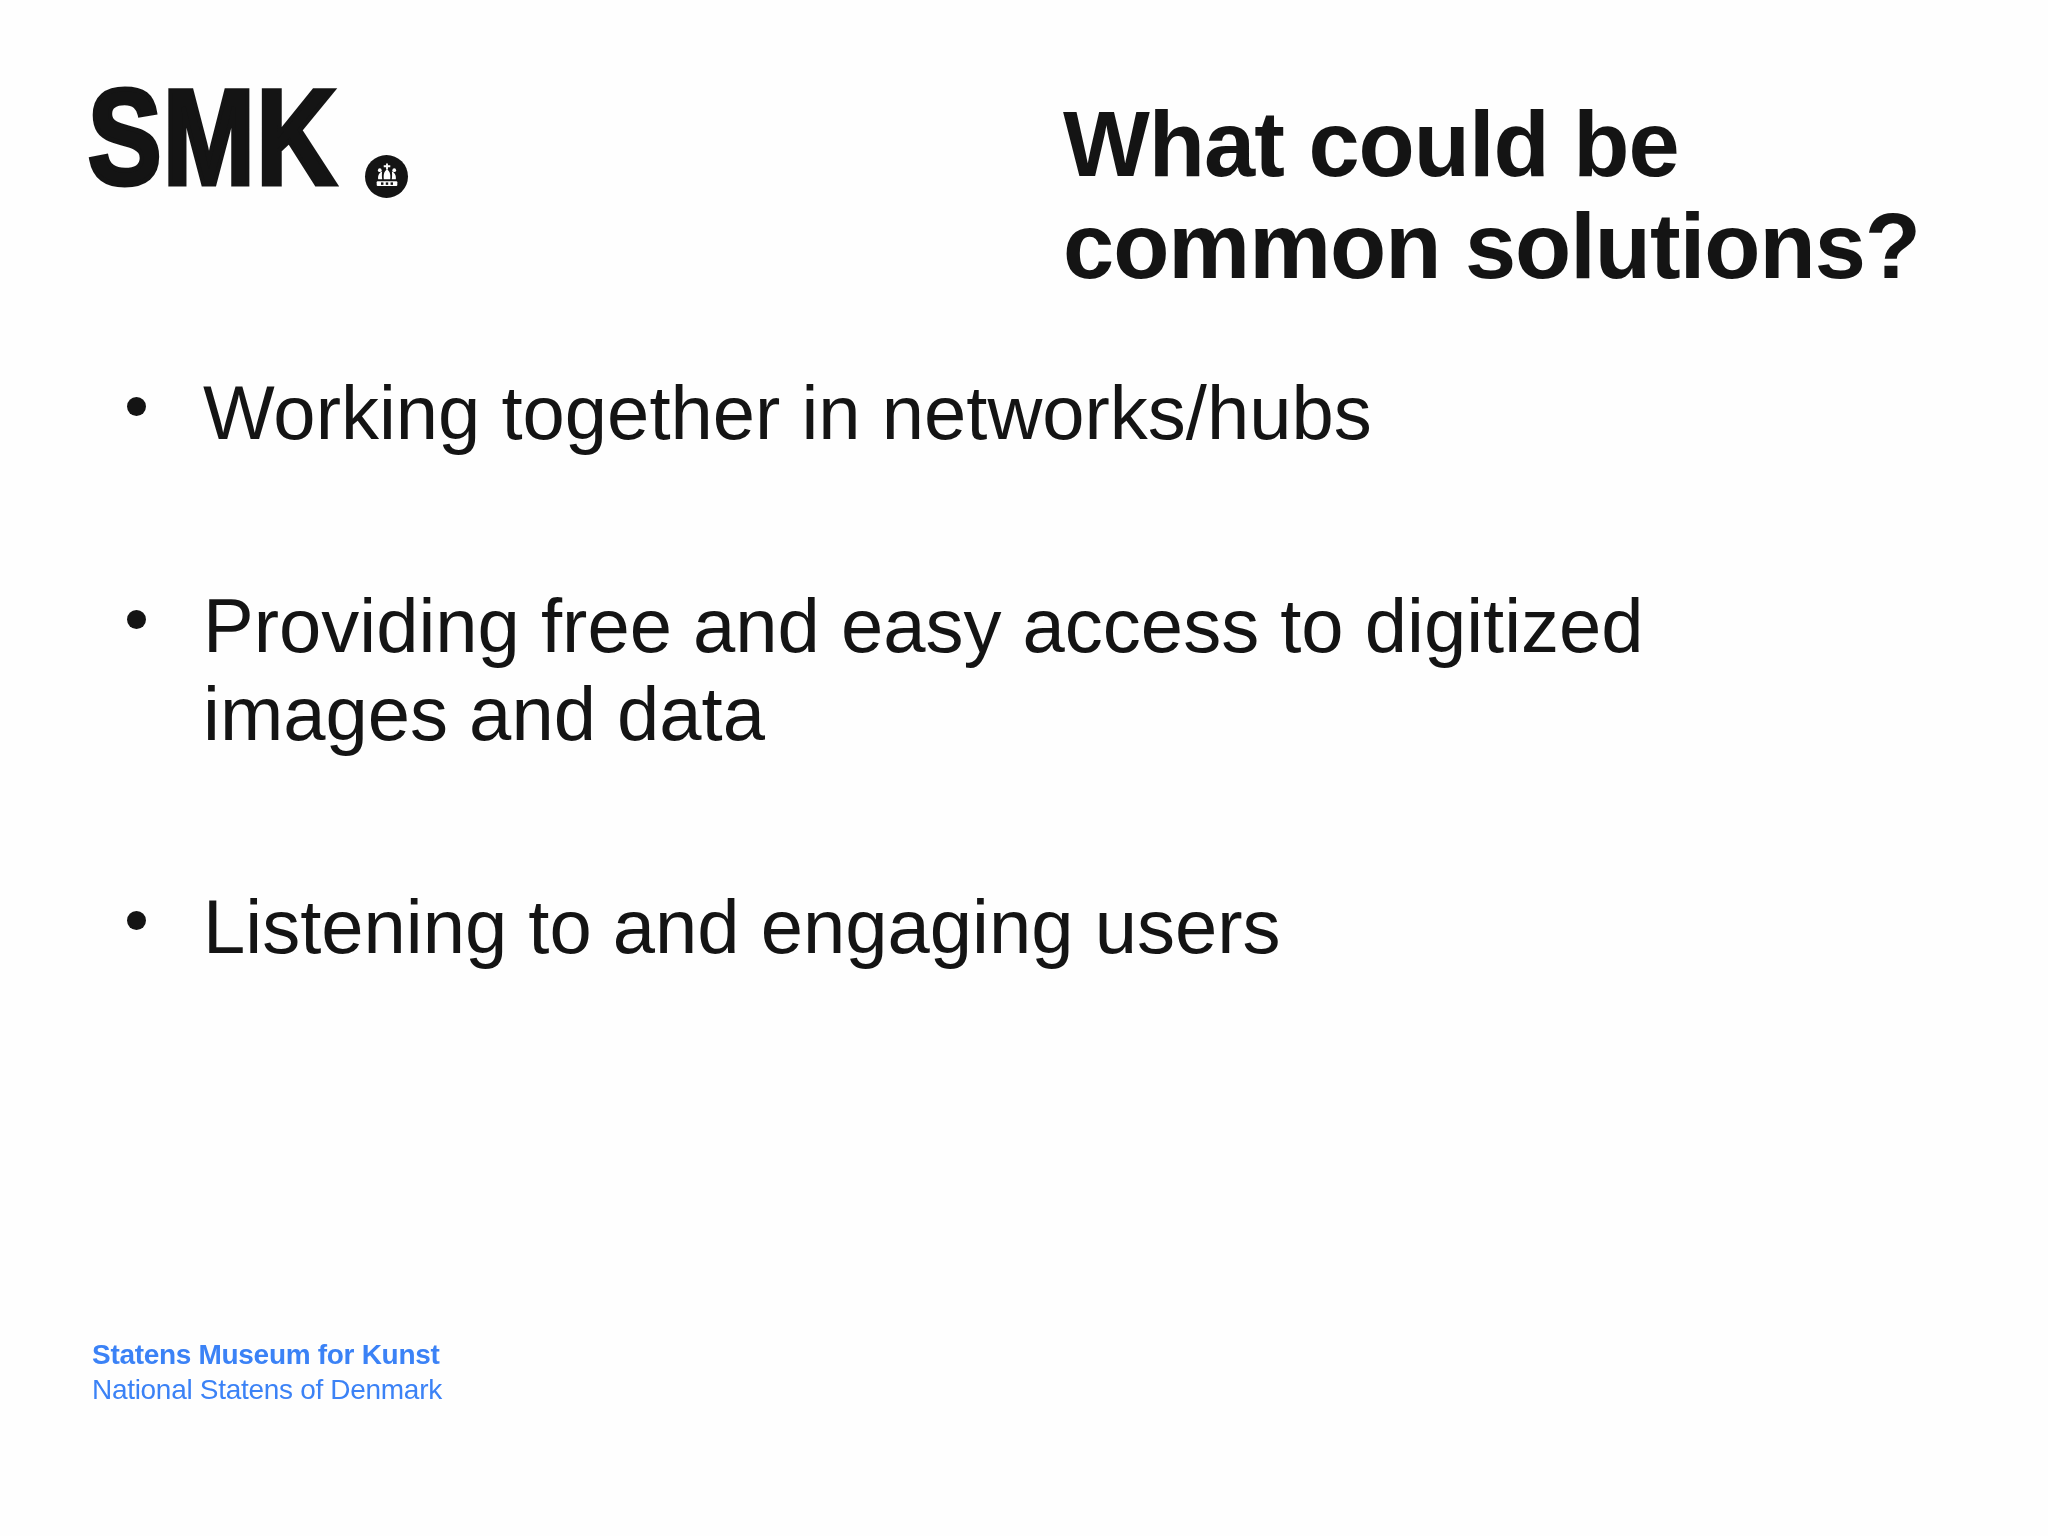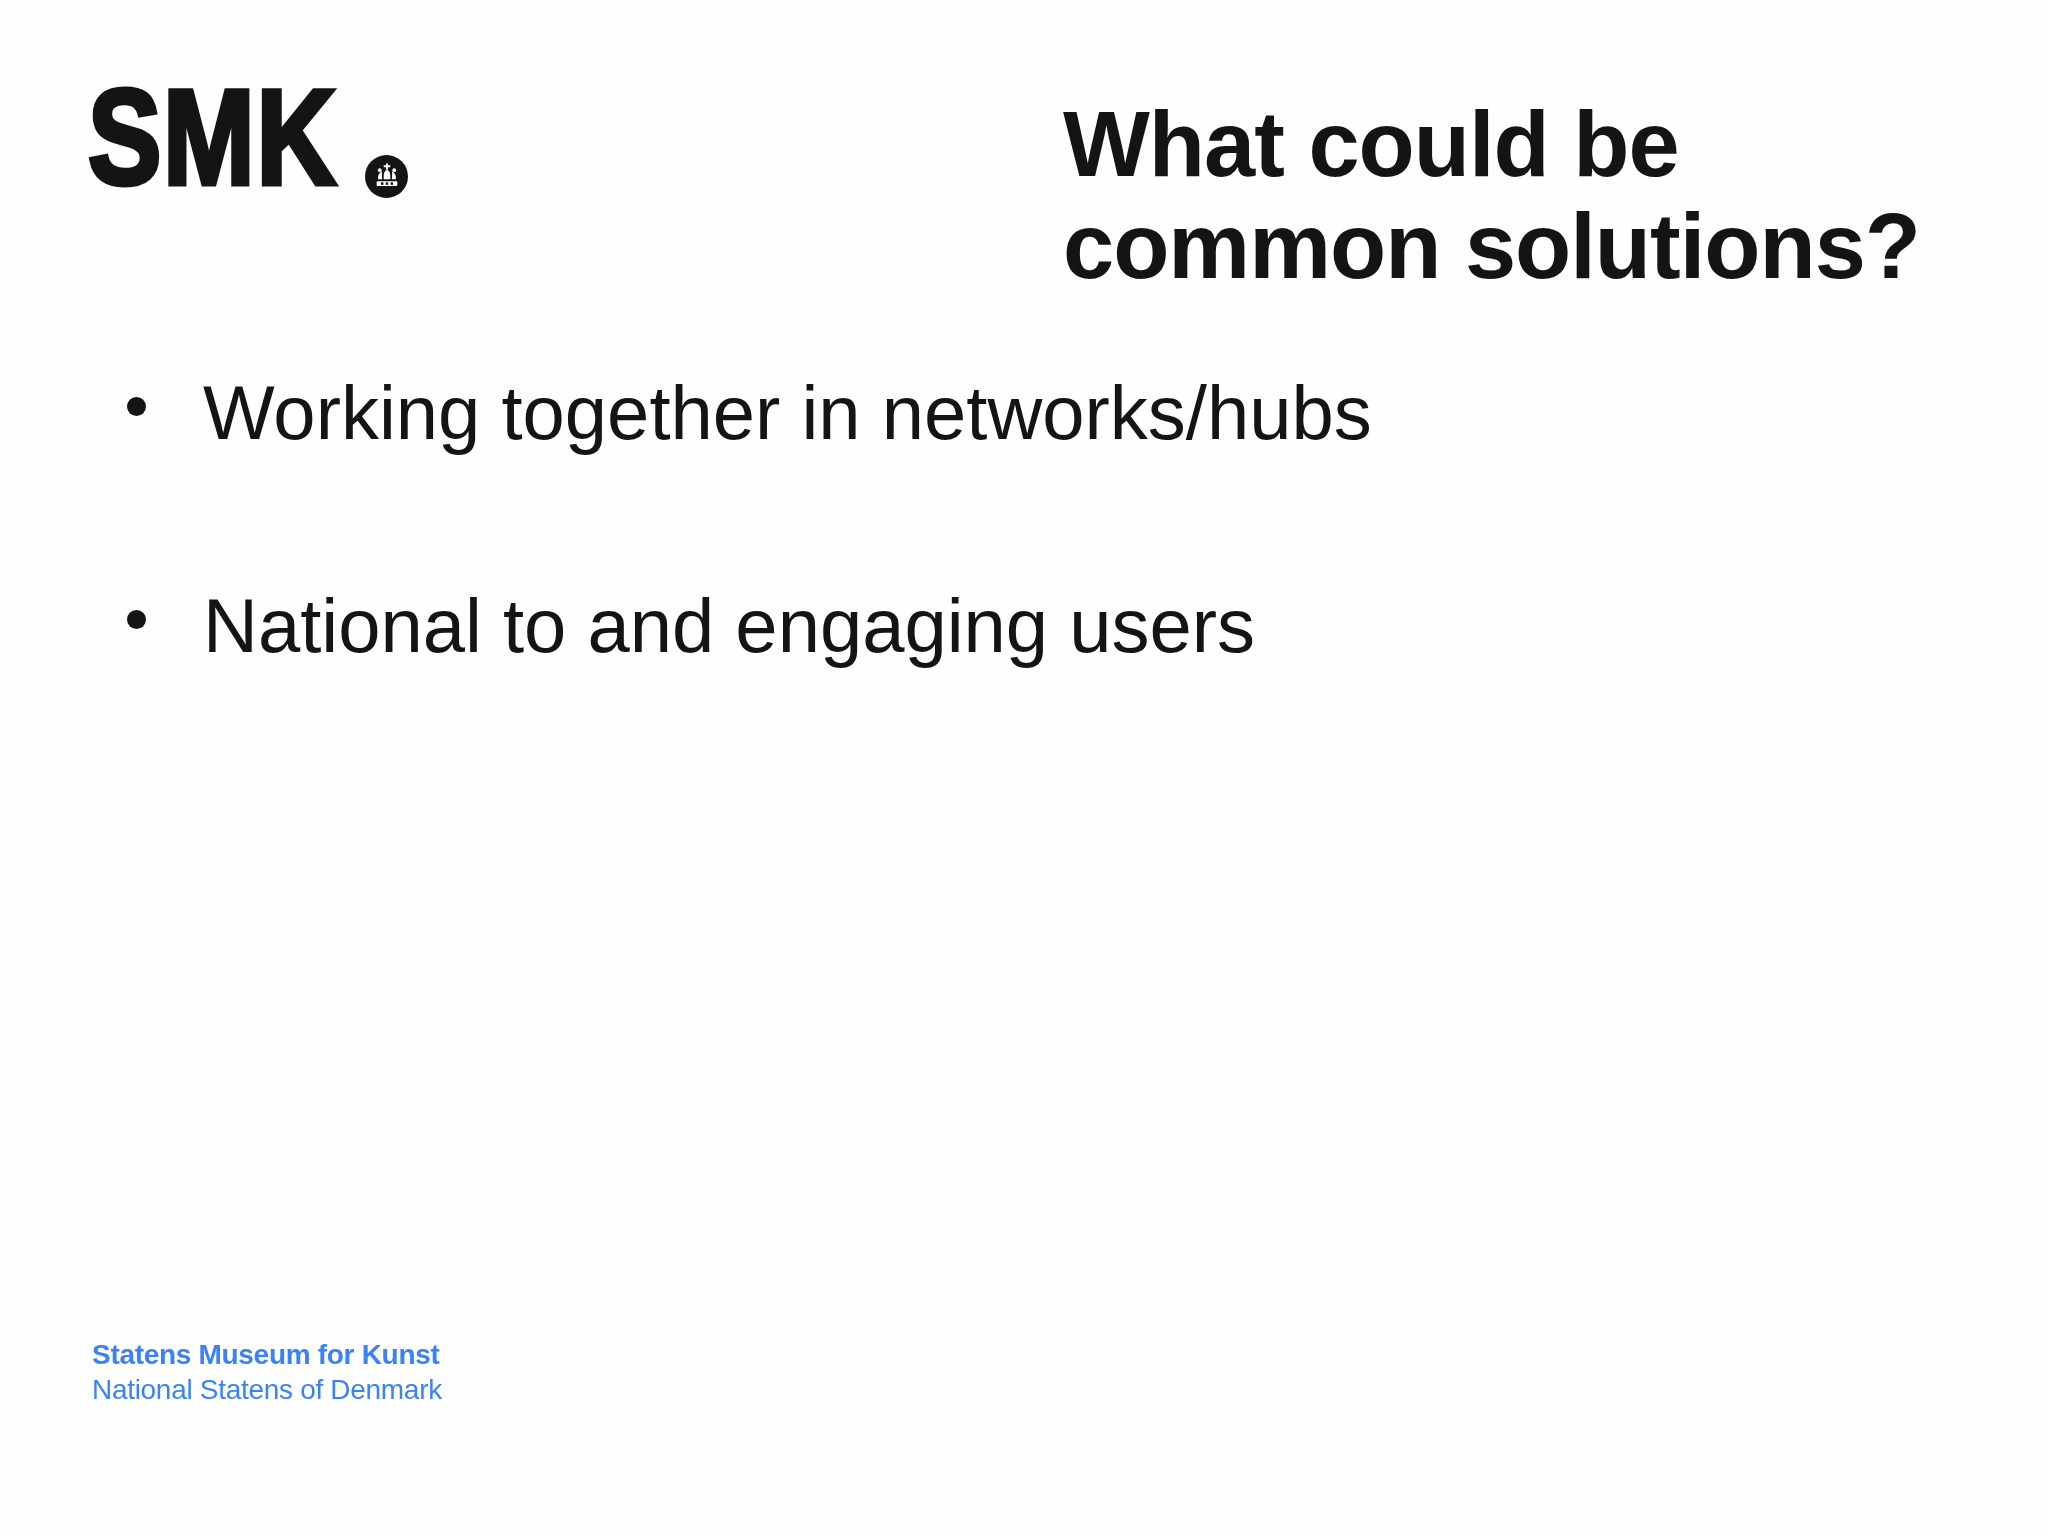--- a/index.html
+++ b/index.html
@@ -138,21 +138,25 @@
     <span class="title-line">common solutions?</span>
   </h1>
 
   <ul class="bullets">
     <li class="bullet">
       <span class="dot"></span>
       <span class="bullet-text">Working together in networks/hubs</span>
     </li>
     <li class="bullet">
       <span class="dot"></span>
-      <span class="bullet-text">National to and engaging users</span>
+      <span class="bullet-text">Providing free and easy access to digitized images and data</span>
+    </li>
+    <li class="bullet">
+      <span class="dot"></span>
+      <span class="bullet-text">Listening to and engaging users</span>
     </li>
   </ul>
 
   <footer class="footer">
     <div class="footer-line footer-bold">Statens Museum for Kunst</div>
     <div class="footer-line">National Statens of Denmark</div>
   </footer>
 
 </div>
 

